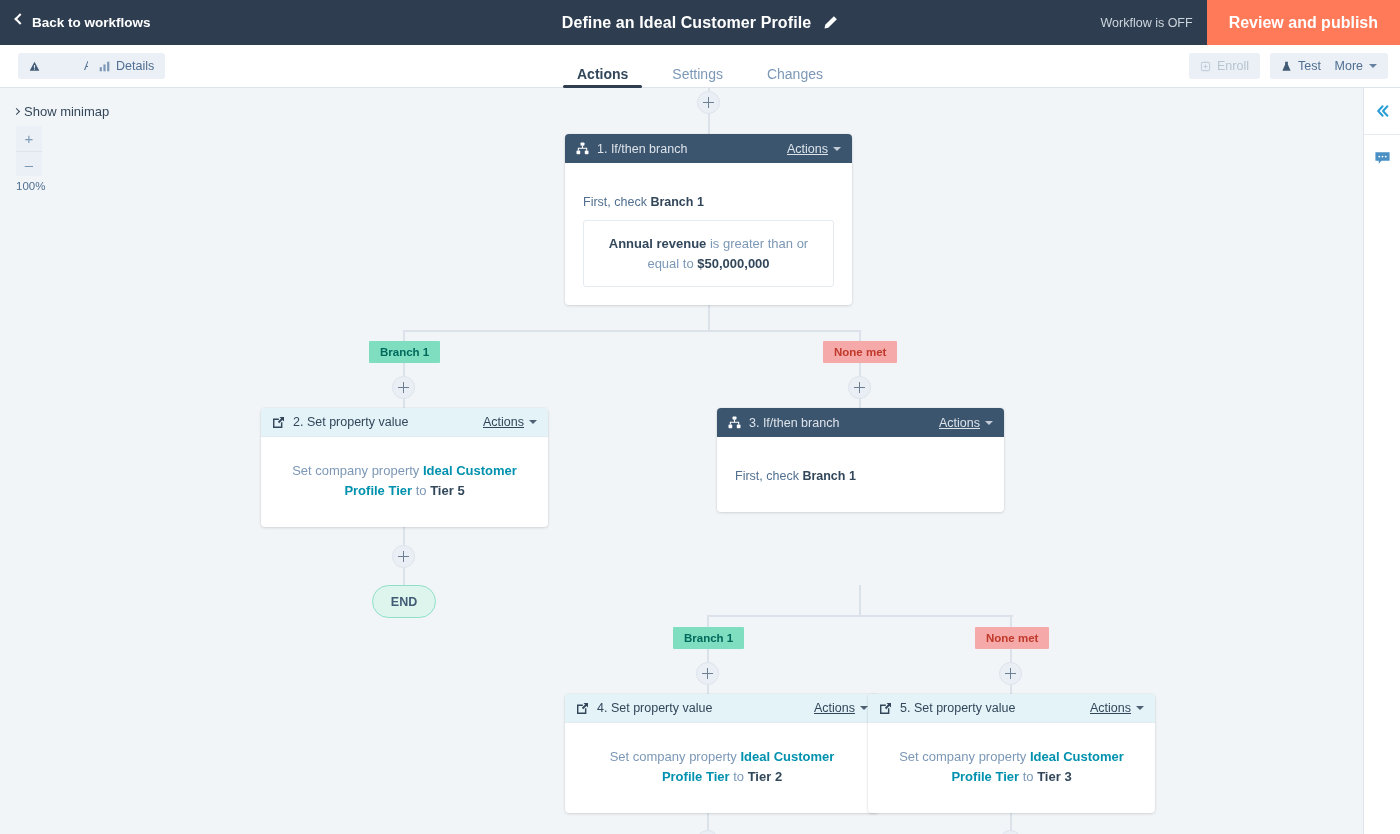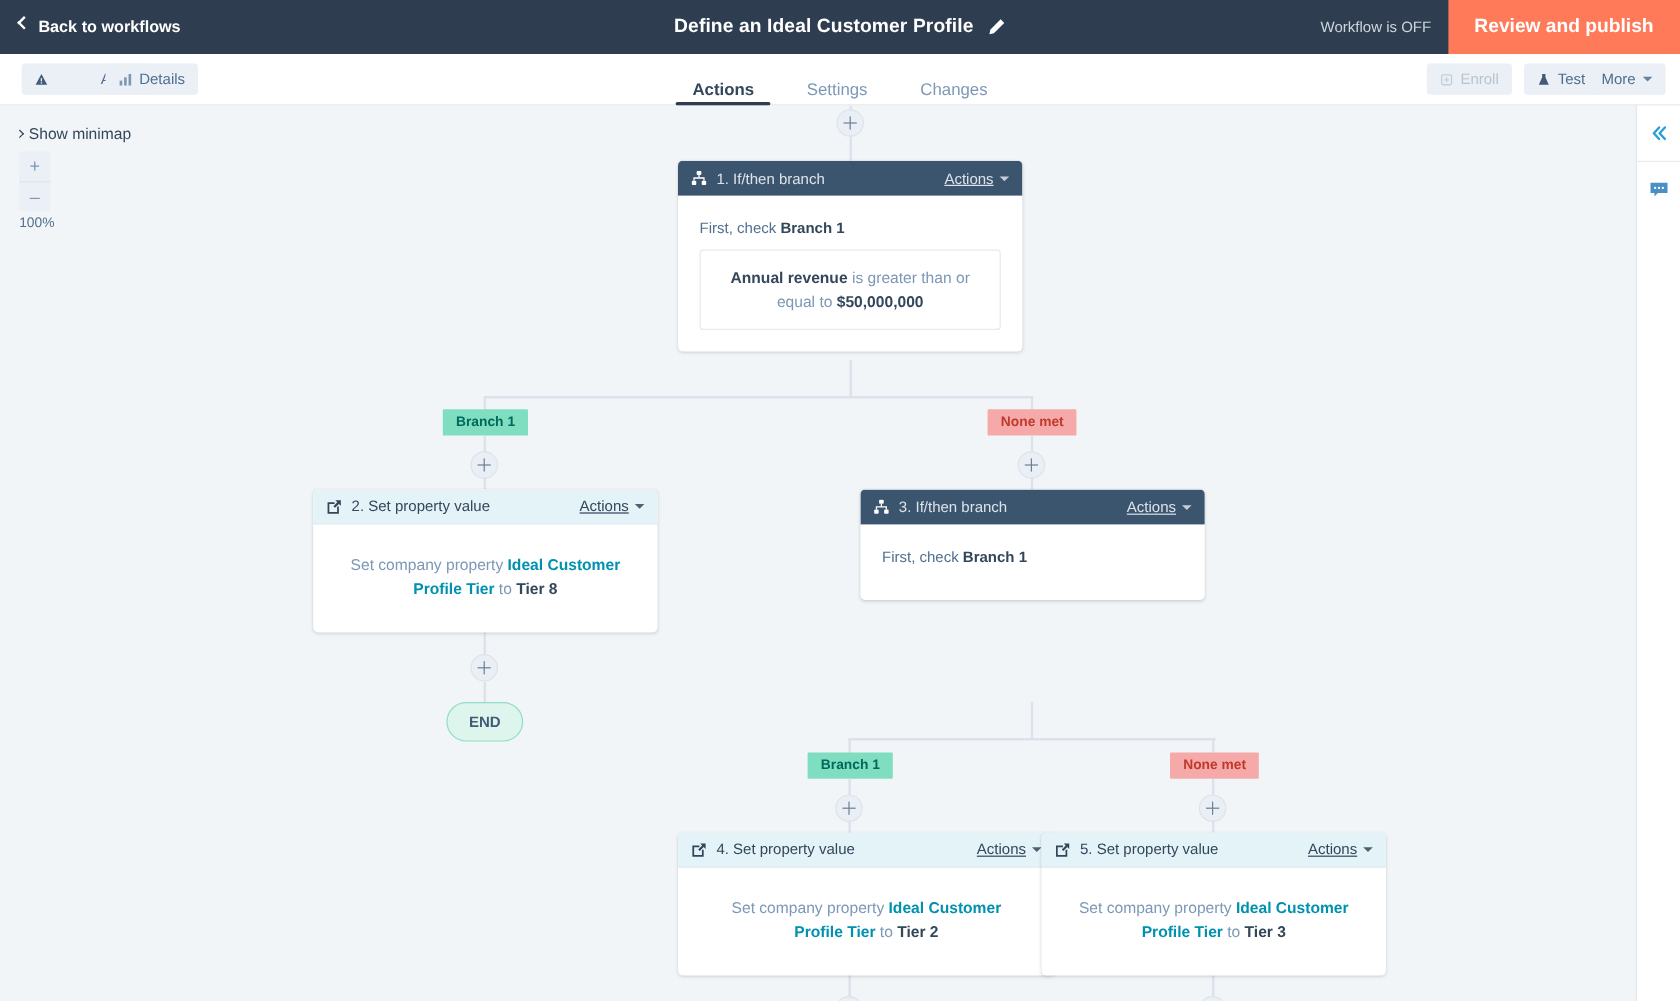--- a/index.html
+++ b/index.html
@@ -147,21 +147,21 @@
   .head-left { display: flex; align-items: center; gap: 8px; flex: 1; }
   .head-actions {
     font-size: 12.5px; display: flex; align-items: center; gap: 5px; cursor: pointer;
   }
   .head-actions .lbl { text-decoration: underline; }
   .caret {
     width: 0; height: 0; border-left: 4px solid transparent;
     border-right: 4px solid transparent; border-top: 4.5px solid currentColor;
     opacity: .85;
   }
-  .card-body { padding: 20px 18px 18px 18px; }
+  .card-body { padding: 32px 18px 18px 18px; }
   .first-check { font-size: 12.5px; color: #516f90; margin-bottom: 11px; }
   .first-check b { color: #33475b; }
   .cond-box {
     border: 1px solid #e5e9f0; border-radius: 3px; padding: 13px 14px;
     text-align: center; font-size: 13px; color: #7c98b6; line-height: 1.5;
   }
   .cond-box b { color: #33475b; }
   .setprop {
     text-align: center; font-size: 13px; color: #7c98b6; line-height: 1.55;
   }
@@ -346,21 +346,21 @@
         </svg>
         <span>2. Set property value</span>
       </div>
       <div class="head-actions">
         <span class="lbl">Actions</span>
         <span class="caret"></span>
       </div>
     </div>
     <div class="card-body" style="padding:24px 28px 26px 28px;">
       <div class="setprop">
-        <span>Set company property </span><span class="link">Ideal Customer Profile Tier</span><span> to </span><b>Tier 8</b>
+        <span>Set company property </span><span class="link">Ideal Customer Profile Tier</span><span> to </span><b>Tier 5</b>
       </div>
     </div>
   </div>
 
   <div class="endnode" style="left:372px; top:497px;">END</div>
 
   <div class="card" style="left:717px; top:320px; width:287px;">
     <div class="card-head dark">
       <div class="head-left">
         <svg width="13" height="13" viewBox="0 0 16 16">

